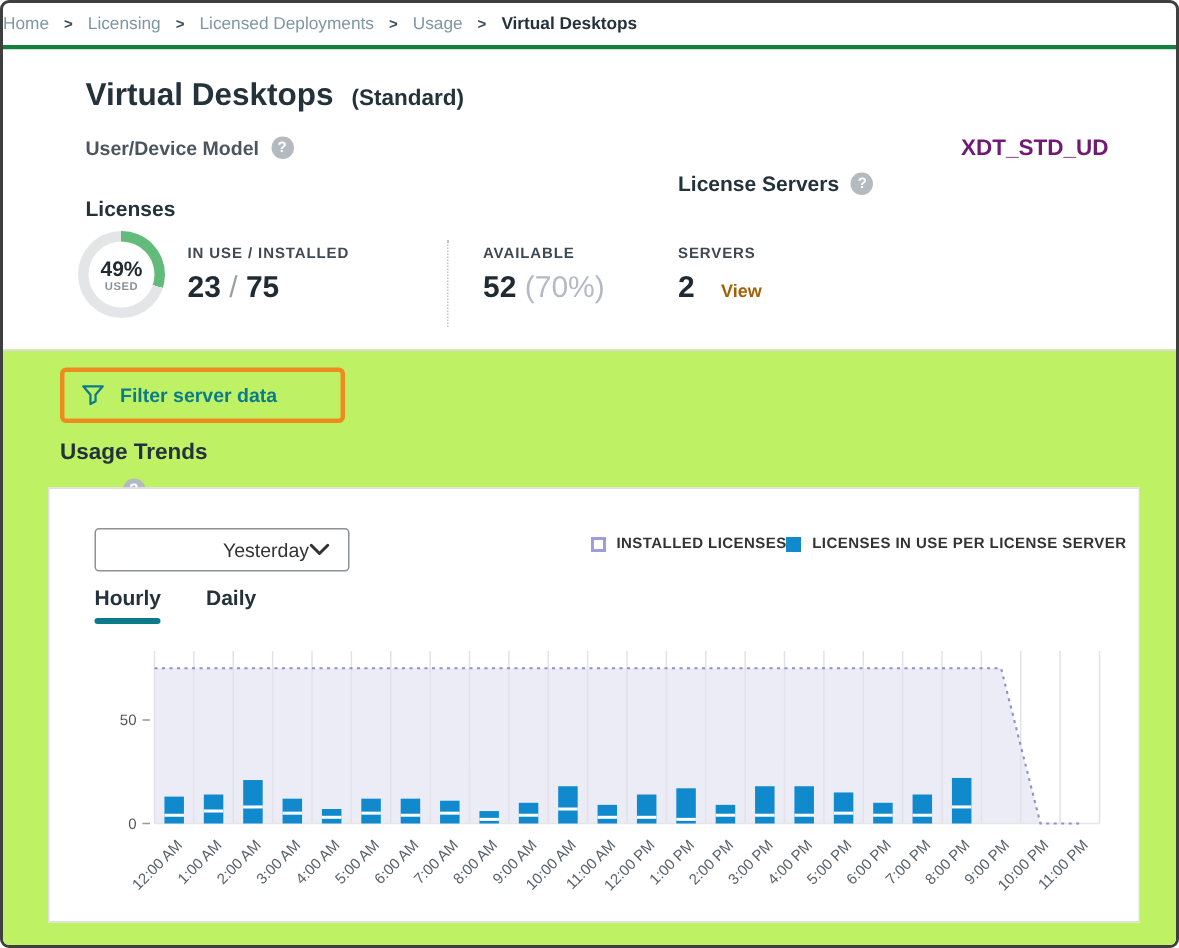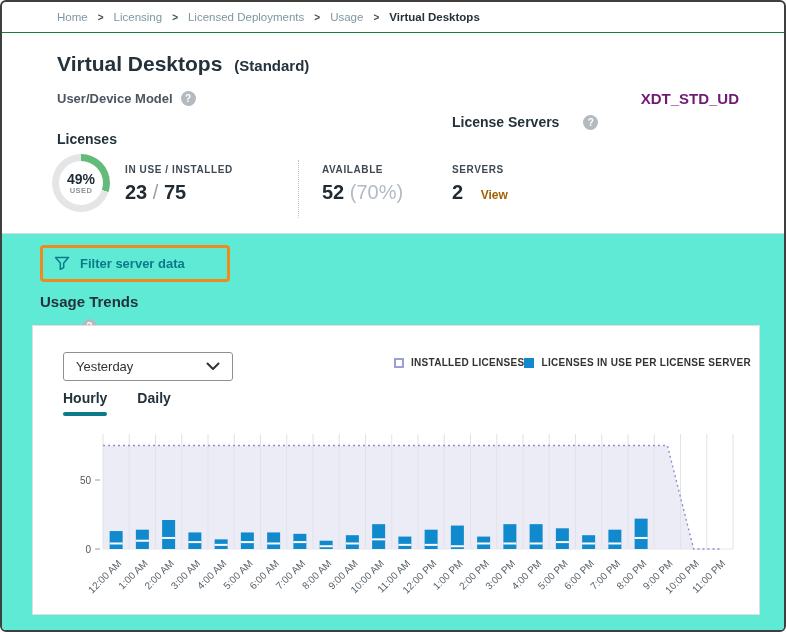--- a/index.html
+++ b/index.html
@@ -14,22 +14,21 @@
     border: 2px solid #3f3f3f;
     border-radius: 6px;
     background: #fff;
     overflow: hidden;
   }
 
   
   .breadcrumb-bar {
     position: absolute; top: 0; left: 0; right: 0; height: 31px;
     display: flex; align-items: center; gap: 10px;
-    padding-left: 55px;
-    border-bottom: 1px solid #15803d;
+    border-bottom: 3px solid #15803d;
     font-size: 11.5px;
   }
   .bc-link { color: #7d97a3; cursor: pointer; }
   .bc-sep { color: #3c4e58; font-weight: 700; font-size: 10px; }
   .bc-current { color: #24323c; font-weight: 700; }
 
   
   .header-section { position: absolute; top: 31px; left: 0; right: 0; height: 200px; background: #fff; }
   .title-row { position: absolute; left: 55px; top: 19px; display: flex; align-items: baseline; gap: 12px; }
   .page-title { font-size: 21px; font-weight: 700; color: #24323c; }
@@ -38,21 +37,21 @@
   .model-label { font-size: 13px; font-weight: 600; color: #4a5560; }
   .model-code { margin-left: auto; font-size: 15px; font-weight: 700; color: #701a75; }
   .help-icon {
     width: 15px; height: 15px; border-radius: 50%;
     background: #b3bac0; color: #fff;
     font-size: 10px; font-weight: 700; line-height: 15px; text-align: center;
     display: inline-block; cursor: pointer; flex: 0 0 auto;
   }
   .group-label { font-size: 14px; font-weight: 700; color: #24323c; }
   .licenses-label { position: absolute; left: 55px; top: 98px; }
-  .servers-label  { position: absolute; left: 450px; top: 81px; display: flex; align-items: center; gap: 24px; }
+  .servers-label  { position: absolute; left: 450px; top: 81px; display: flex; align-items: center; gap: 8px; }
 
   .metric-block { position: absolute; top: 131px; }
   .metric-caption { font-size: 10px; font-weight: 700; letter-spacing: .6px; color: #3e4953; margin-bottom: 6px; white-space: nowrap; }
   .metric-value { font-size: 20px; font-weight: 700; color: #1f2a33; white-space: nowrap; }
   .metric-value .slash { color: #9aa0a6; font-weight: 400; }
   .metric-value .pct-muted { color: #b4bac4; font-weight: 400; }
   .view-link { font-size: 12px; font-weight: 600; color: #a16207; margin-left: 12px; cursor: pointer; }
 
   
   .donut-wrap { position: absolute; left: 50px; top: 121px; width: 58px; height: 58px; }
@@ -69,37 +68,37 @@
     align-items: center; justify-content: center; z-index: 2;
   }
   .donut-pct { font-size: 14px; font-weight: 700; color: #1f2a33; line-height: 14px; }
   .donut-used { font-size: 7.5px; font-weight: 600; color: #8a9299; letter-spacing: .4px; }
 
   .dotted-divider { position: absolute; left: 296px; top: 127px; height: 58px; border-left: 1px dotted #bfc4c9; }
 
   
   .gray-section {
     position: absolute; top: 231px; left: 0; right: 0; bottom: 0;
-    background: #5eead4; border-top: 1px solid #d9d9d9;
+    background: #bef264; border-top: 1px solid #d9d9d9;
   }
   .filter-annotation {
     position: absolute; left: 38px; top: 11px; width: 190px; height: 37px;
     border: 3px solid var(--orange); border-radius: 4px;
     display: flex; align-items: center; gap: 9px; padding-left: 11px;
     background: transparent;
   }
   .filter-button { display: flex; align-items: center; gap: 9px; cursor: pointer; }
   .filter-label { font-size: 13px; font-weight: 700; color: #0b7b8a; }
   .trends-heading { position: absolute; left: 38px; top: 59px; display: flex; align-items: center; gap: 9px; flex-direction: column; }
   .trends-title { font-size: 15px; font-weight: 700; color: #24323c; }
 
   
   .chart-card {
     position: absolute; left: 30px; top: 91px; width: 728px; height: 290px;
-    background: #fff; border: 1px solid #ddDEe0;
+    background: #fff; border: 1px solid #ddDEe0; text-align: right;
   }
   .range-dropdown {
     position: absolute; left: 30px; top: 26px; width: 170px; height: 29px;
     border: 1px solid #8a9297; border-radius: 3px; background: #fff;
     display: flex; align-items: center; padding: 0 12px; cursor: pointer;
   }
   .range-value { font-size: 13px; color: #333; flex: 1; }
   .legend { position: absolute; right: 8px; top: 31px; display: flex; align-items: center; }
   .legend-item { display: flex; align-items: center; gap: 7px; cursor: pointer; }
   .legend-swatch { width: 10px; height: 10px; flex: 0 0 auto; }

